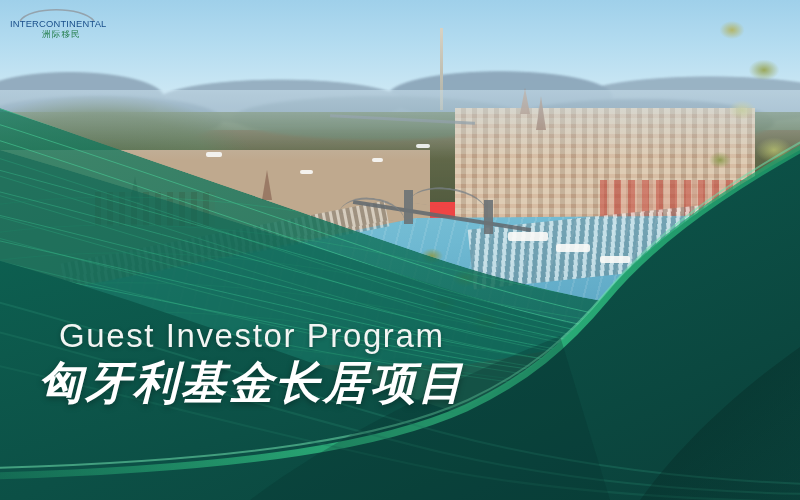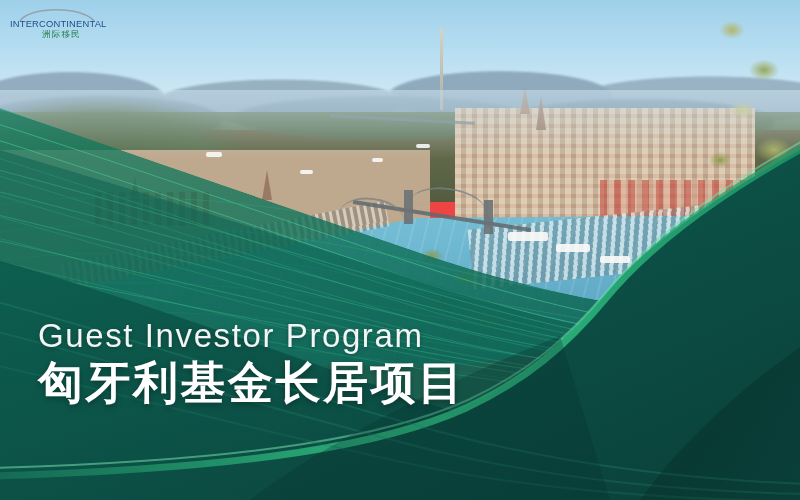--- a/index.html
+++ b/index.html
@@ -216,30 +216,32 @@
     z-index: 20;
   }
   .title-en {
     color: #f2f5f3;
     font-size: 33px;
     font-weight: 300;
     letter-spacing: 1.6px;
     line-height: 1.12;
     white-space: nowrap;
     text-shadow: 0 1px 4px rgba(0,0,0,.28);
+    text-align: center;
   }
   .title-cn {
     color: #ffffff;
     font-size: 45px;
     font-weight: 700;
     letter-spacing: 2.5px;
     line-height: 1.14;
     white-space: nowrap;
     margin-top: 2px;
     text-shadow: 0 2px 6px rgba(0,0,0,.35);
+    font-style: italic;
   }
 
   
   .logo {
     position: absolute;
     left: 8px;
     top: 4px;
     z-index: 30;
     width: 112px;
     height: 36px;

